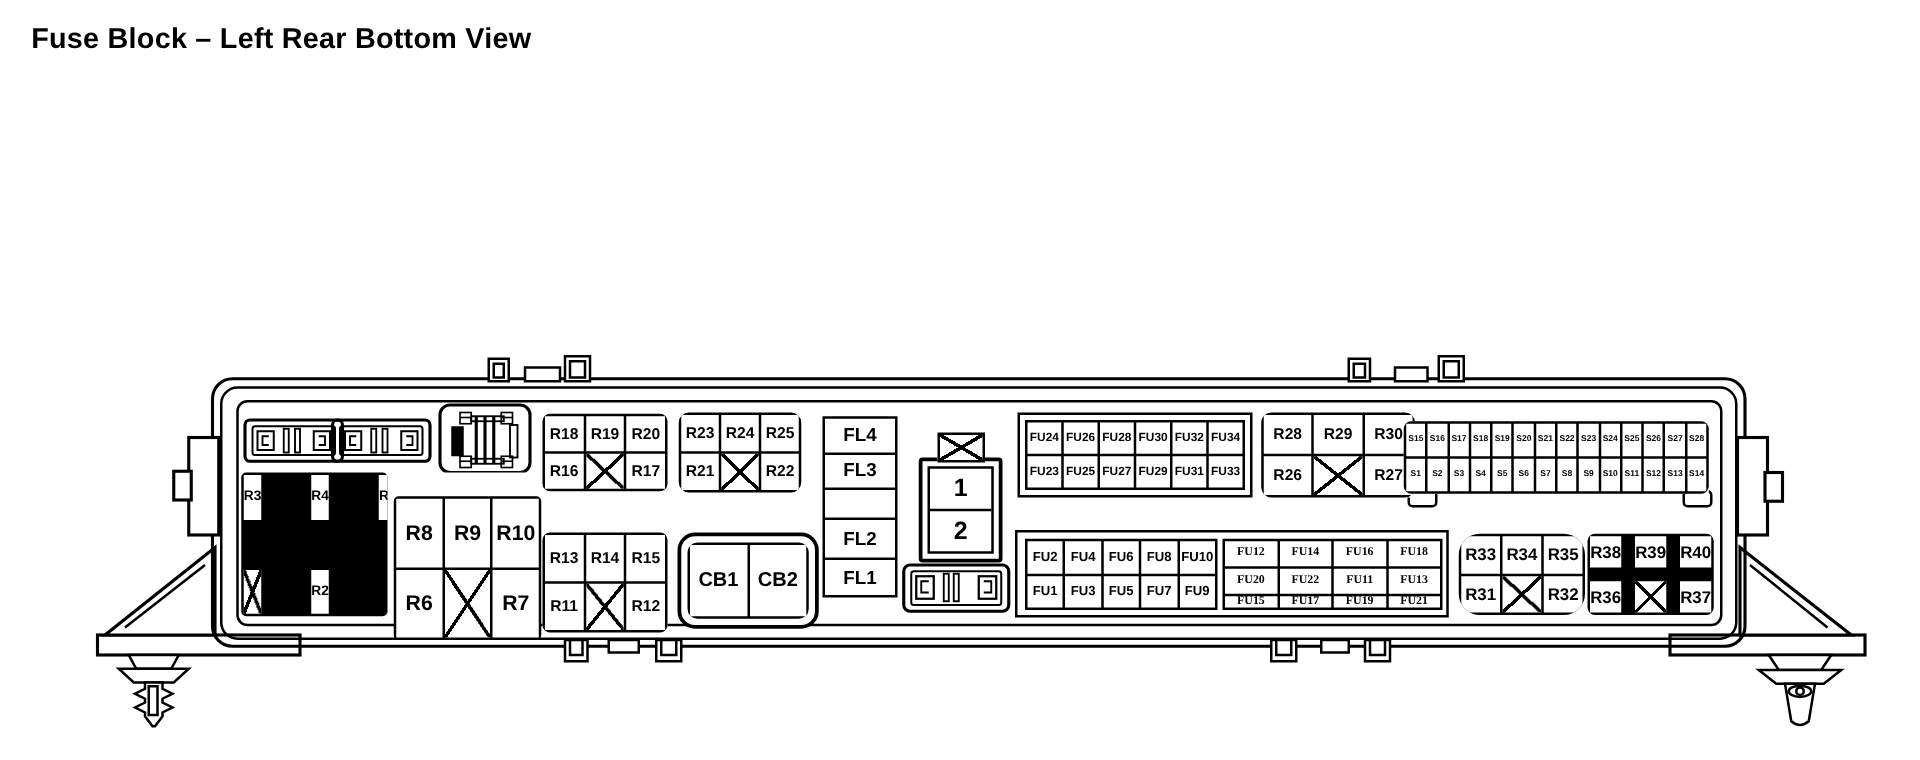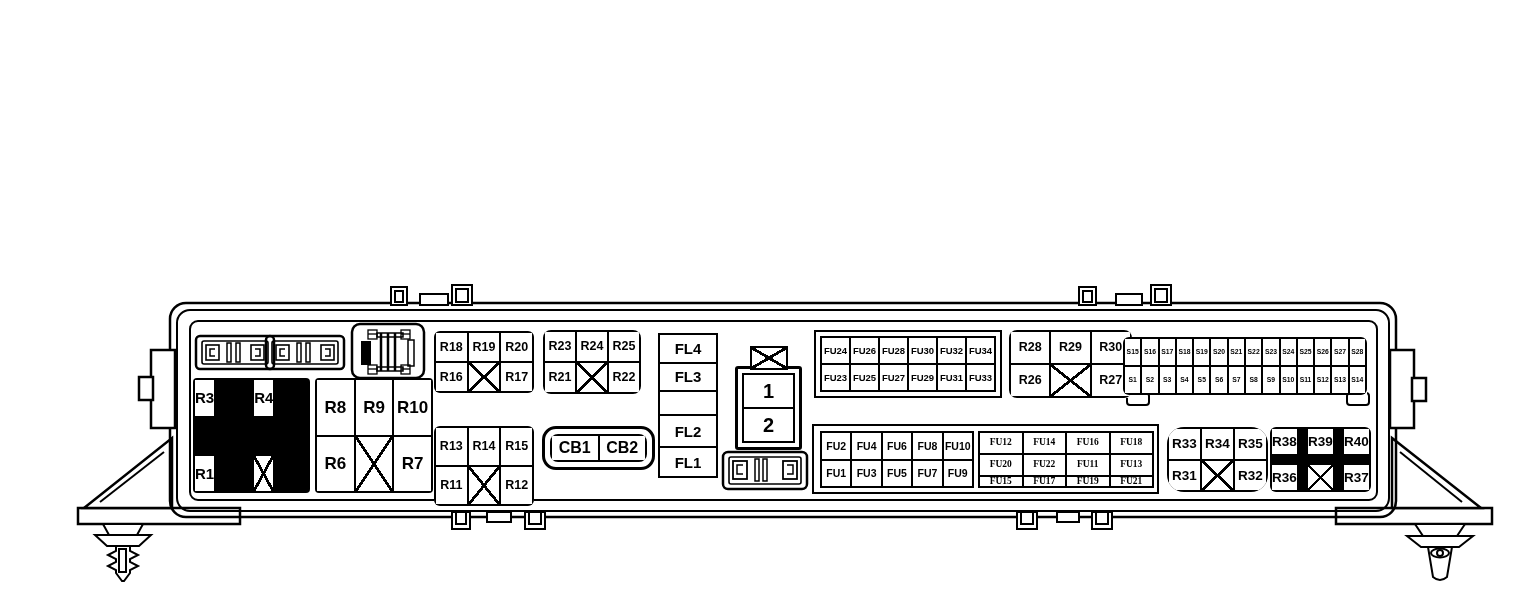--- a/index.html
+++ b/index.html
@@ -30,20 +30,21 @@
               display:flex;flex-direction:column}
   .conn-cell{flex:1;display:flex;align-items:center;justify-content:center;
              font-size:20px;font-weight:700}
   .conn-cell + .conn-cell{border-top:2px solid #000}
 </style>
 </head>
 <body>
 
 <div class="stage">
 
+  <div class="title">Fuse Block – Left Rear Bottom View</div>
 
   <svg class="bg" width="1536" height="608" viewBox="0 0 1536 608" fill="none" stroke="#000" stroke-width="2">
 
     <g>
       <rect x="78" y="508" width="162" height="16" fill="#fff" stroke-width="2.5"></rect>
       <polygon points="172,438 172,508 84,508" fill="#fff" stroke-width="2.5"></polygon>
       <line x1="164" y1="452" x2="100" y2="502"></line>
     </g>
     <g>
       <rect x="1336" y="508" width="156" height="16" fill="#fff" stroke-width="2.5"></rect>
@@ -161,31 +162,31 @@
     <g fill="#fff">
       <rect x="1127" y="393" width="22" height="12" rx="3"></rect>
       <rect x="1347" y="393" width="22" height="12" rx="3"></rect>
     </g>
   </svg>
 
   <div class="fu-container"></div>
 
   <div id="grids-layer">
       <div class="gwrap" style="left: 193px; top: 378px; width: 117px; height: 115px;">
-        <div class="grid" style="border-radius: 4px; font-size: 15px; grid-template-columns: repeat(3, 1fr); grid-template-rows: repeat(2, 1fr); gap: 40px;">
+        <div class="grid" style="border-radius: 4px; font-size: 11px; grid-template-columns: repeat(4, 1fr); grid-template-rows: repeat(2, 1fr); gap: 40px;">
           <div class="cell">R3</div>
           <div class="cell">R4</div>
           <div class="cell">R5</div>
           <div class="cell">R1</div>
           <div class="cell xcell"></div>
           <div class="cell">R2</div>
         </div>
       </div>
       <div class="gwrap" style="left: 315px; top: 378px; width: 118px; height: 115px;">
-        <div class="grid" style="border-radius: 4px; font-size: 17px; grid-template-columns: repeat(3, 1fr); grid-template-rows: repeat(2, 1fr);">
+        <div class="grid" style="border-radius: 4px; font-size: 17px; grid-template-columns: repeat(3, 1fr); grid-template-rows: repeat(2, 1fr); margin-top: 19px;">
           <div class="cell">R8</div>
           <div class="cell">R9</div>
           <div class="cell">R10</div>
           <div class="cell">R6</div>
           <div class="cell xcell"></div>
           <div class="cell">R7</div>
         </div>
       </div>
       <div class="gwrap" style="left: 434px; top: 331px; width: 100px; height: 62px;">
         <div class="grid" style="border-radius: 6px; font-size: 12.5px; grid-template-columns: repeat(3, 1fr); grid-template-rows: repeat(2, 1fr);">
@@ -327,21 +328,21 @@
       <div class="gwrap" style="left: 1270px; top: 427px; width: 101px; height: 65px;">
         <div class="grid" style="border-radius: 6px; font-size: 13.5px; grid-template-columns: repeat(3, 1fr); grid-template-rows: repeat(2, 1fr); gap: 11px;">
           <div class="cell">R38</div>
           <div class="cell">R39</div>
           <div class="cell">R40</div>
           <div class="cell">R36</div>
           <div class="cell xcell"></div>
           <div class="cell">R37</div>
         </div>
       </div>
-      <div class="gwrap rounded" style="left: 542px; top: 426px; width: 113px; height: 44px;">
+      <div class="gwrap rounded" style="left: 542px; top: 426px; width: 113px; height: 77px;">
         <div class="grid" style="font-size: 16px; grid-template-columns: repeat(2, 1fr); grid-template-rows: repeat(1, 1fr);">
           <div class="cell">CB1</div>
           <div class="cell">CB2</div>
         </div>
       </div>
     </div>
 
   <div class="conn">
     <div class="conn-body">
       <div class="conn-inner">

